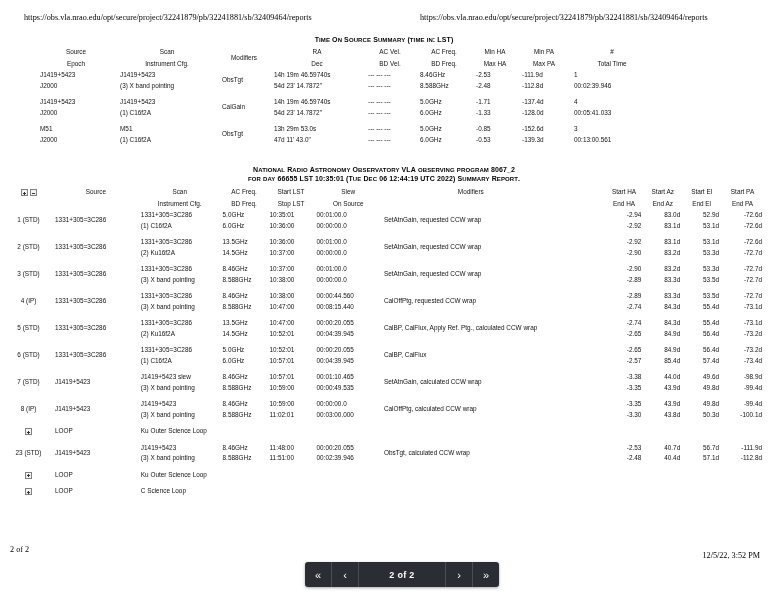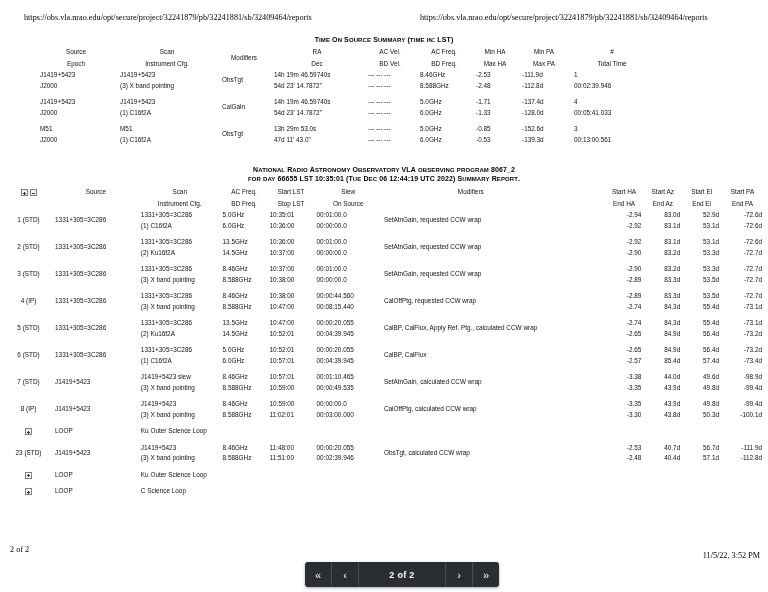--- a/index.html
+++ b/index.html
@@ -658,13 +658,13 @@
 
 <div id="pager">
   <div class="pbtn">«</div>
   <div class="pbtn">‹</div>
   <div class="pbtn plabel">2 of 2</div>
   <div class="pbtn">›</div>
   <div class="pbtn">»</div>
 </div>
 
 <div class="footer-left">2 of 2</div>
-<div class="footer-right">11/5/22, 3:52 PM</div>
+<div class="footer-right">12/5/22, 3:52 PM</div>
 
 </body></html>

